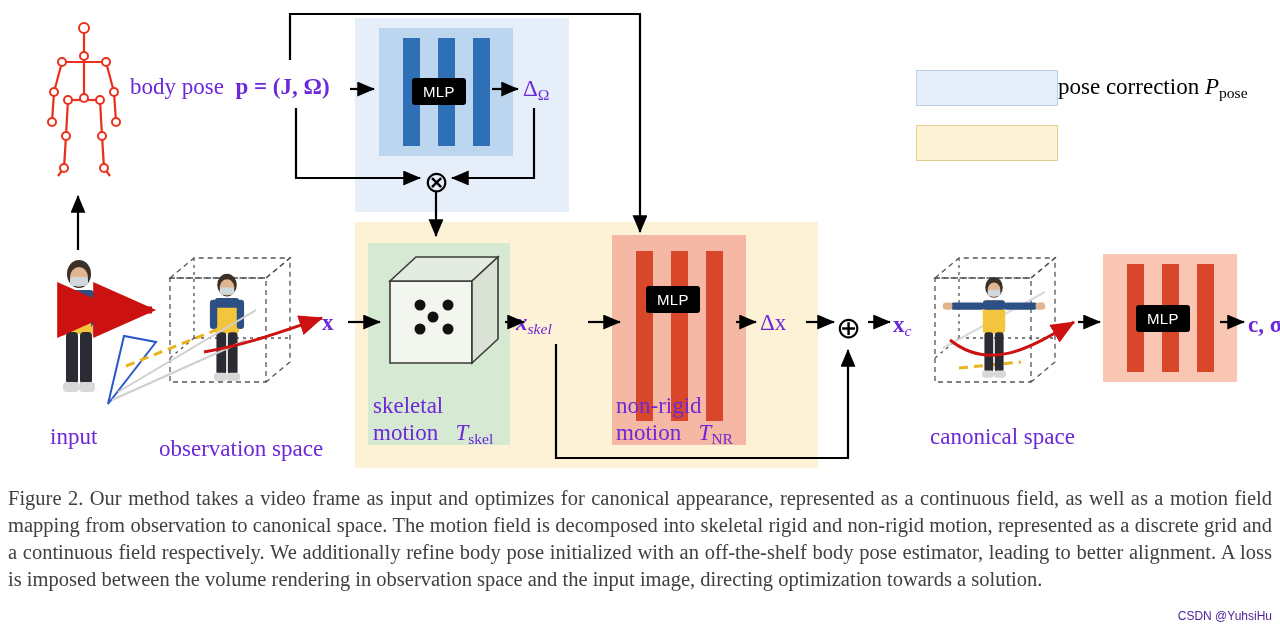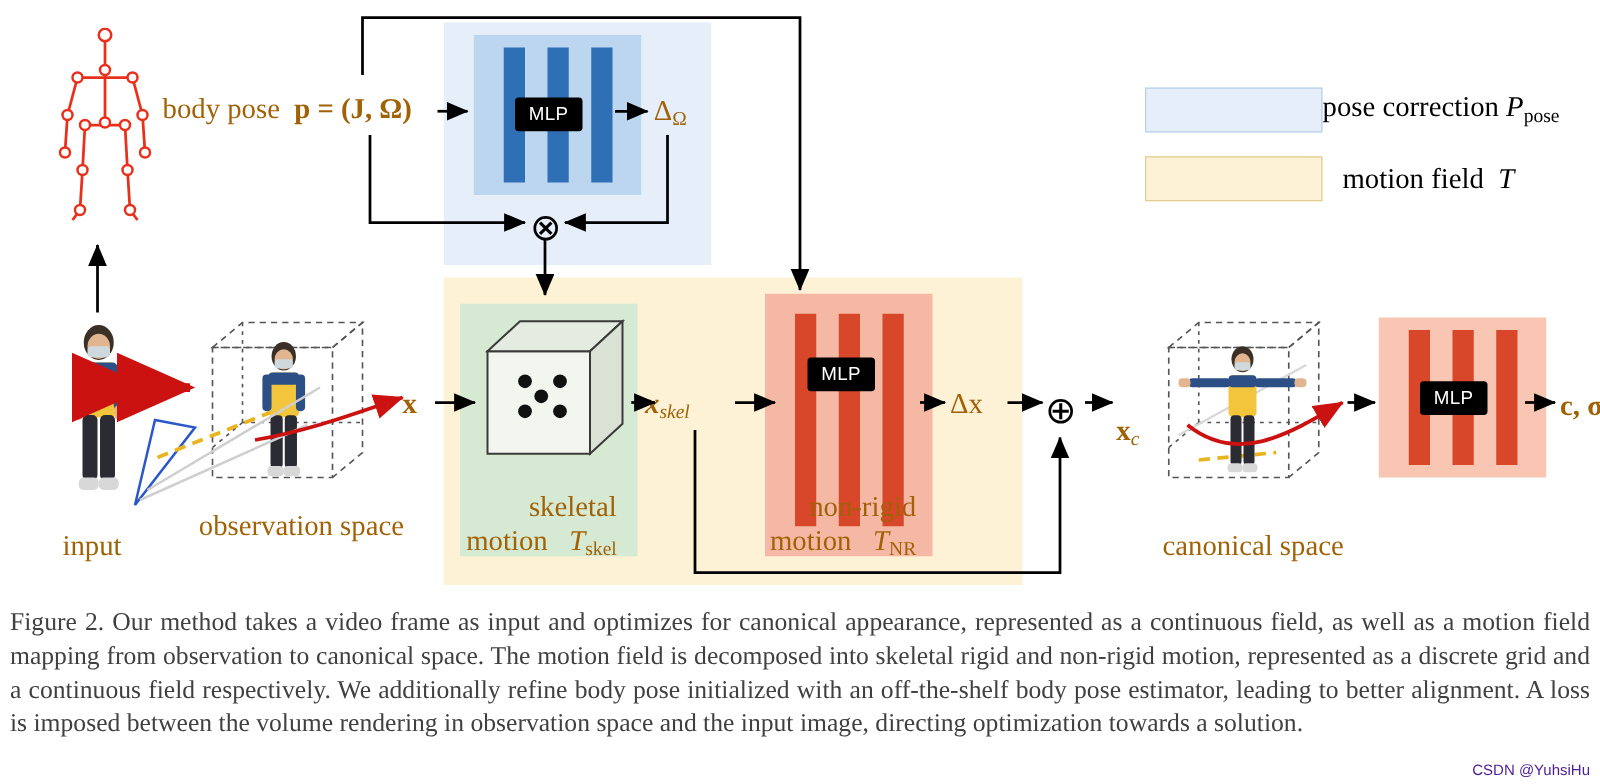--- a/index.html
+++ b/index.html
@@ -65,21 +65,21 @@
     width: 140px; height: 34px;
     border: 1.6px solid #9aa6b2;
   }
   .legend-swatch.pose   { background: #e6eff9; border-color:#b9cfe6;}
   .legend-swatch.motion { background: #fdf1d6; border-color:#e4cd93;}
   .legend-label {
     font-size: 23px; color: #000;
   }
 
   
-  .lbl { font-size: 23px; color: #a16207; white-space: nowrap; text-align: right; }
+  .lbl { font-size: 23px; color: #6d28d9; white-space: nowrap; }
   .sub { font-size: 0.68em; vertical-align: -0.28em; }
 
   
   #wires { position: absolute; left:0; top:0; width:1280px; height:627px; pointer-events:none; }
 
   
   .caption {
     left: 8px; top: 485px; width: 1264px;
     font-size: 20.5px;
     line-height: 1.32;
@@ -110,24 +110,20 @@
   <div class="abs" style="left:916px; top:70px; display:flex; align-items:center; ">
     <div class="legend-swatch pose"></div>
     <div class="legend-label">
       <span>pose correction</span>
       <i style="font-family:'Liberation Serif',serif;"><span>P</span></i><span class="sub">pose</span>
     </div>
   </div>
 
   <div class="abs" style="left:916px; top:125px; display:flex; align-items:center; gap:16px;">
     <div class="legend-swatch motion"></div>
-    <div class="legend-label">
-      <span>motion field</span>
-      &nbsp;<i><span>T</span></i>
-    </div>
   </div>
 
   <div class="abs box-mlp-pose">
     <div class="stripes">
       <div class="stripe blue" style="left:24px;"></div>
       <div class="stripe blue" style="left:59px;"></div>
       <div class="stripe blue" style="left:94px;"></div>
     </div>
   </div>
   <div class="abs mlp-chip" style="left:412px; top:78px;">
@@ -277,21 +273,21 @@
       <rect x="43" y="124" width="16" height="10" rx="4" fill="#d8d8d8"></rect>
     </svg>
   </div>
 
   <svg class="abs" style="left:96px; top:296px;" width="170" height="118">
     <polygon points="12,108 60,46 28,40" fill="#ffffff" stroke="#2b57c9" stroke-width="2"></polygon>
     <line x1="22" y1="96" x2="160" y2="14" stroke="#cfcfcf" stroke-width="2"></line>
     <line x1="16" y1="104" x2="150" y2="44" stroke="#cfcfcf" stroke-width="2"></line>
     <line x1="30" y1="70" x2="120" y2="34" stroke="#e8b520" stroke-width="3" stroke-dasharray="9,6"></line>
   </svg>
-  <div class="abs lbl" style="left:159px; top:408px;">
+  <div class="abs lbl" style="left:159px; top:436px;">
     <span>observation space</span>
   </div>
 
   <svg class="abs" style="left:925px; top:252px;" width="140" height="158">
     <g stroke="#555" stroke-width="1.3" fill="none" stroke-dasharray="5,4">
       <rect x="10" y="26" width="96" height="104"></rect>
       <polygon points="10,26 34,6 130,6 106,26"></polygon>
       <polyline points="106,26 130,6 130,110 106,130"></polyline>
       <line x1="34" y1="6" x2="34" y2="86" stroke-dasharray="3,4"></line>
       <polyline points="34,86 130,86" stroke-dasharray="3,4"></polyline>
@@ -326,21 +322,21 @@
   </div>
   <div class="abs lbl" style="left:516px; top:310px; font-weight:bold;font-style:italic;">
     <span>x</span><span class="sub" style="font-weight:normal;">skel</span>
   </div>
   <div class="abs lbl" style="left:760px; top:310px;">
     <span>Δx</span>
   </div>
   <div class="abs" style="left:836px; top:310px; font-size:30px;">
     <span>⊕</span>
   </div>
-  <div class="abs lbl" style="left:893px; top:312px; font-weight:bold;margin-top:20px;">
+  <div class="abs lbl" style="left:893px; top:312px; font-weight:bold;">
     <span>x</span><span class="sub" style="font-weight:normal; font-style:italic;">c</span>
   </div>
   <div class="abs lbl" style="left:1248px; top:312px; font-weight:bold;">
     <span>c, σ</span>
   </div>
 
   <svg id="wires">
     <defs>
       <marker id="ah" markerWidth="9" markerHeight="9" refX="7.6" refY="3.4" orient="auto">
         <path d="M0,0 L8,3.4 L0,6.8 z" fill="#000"></path>

